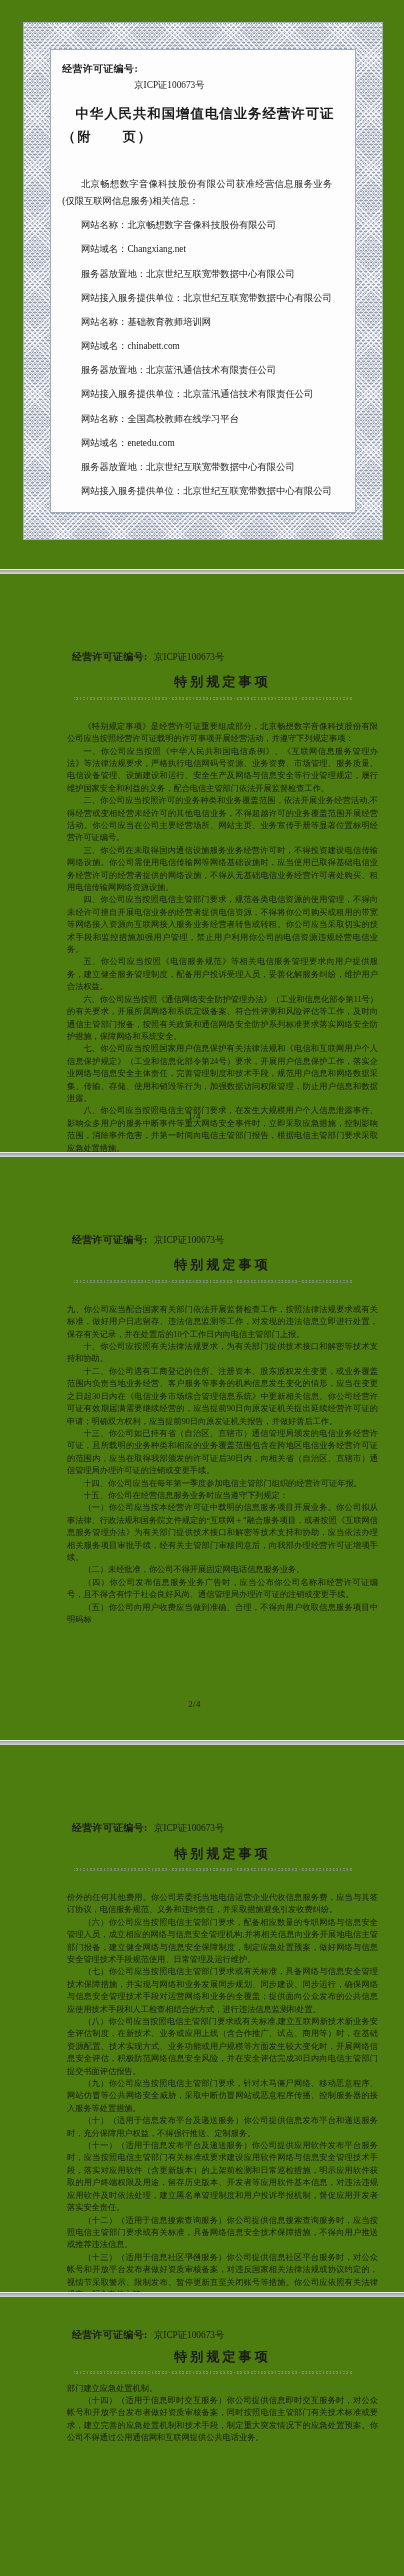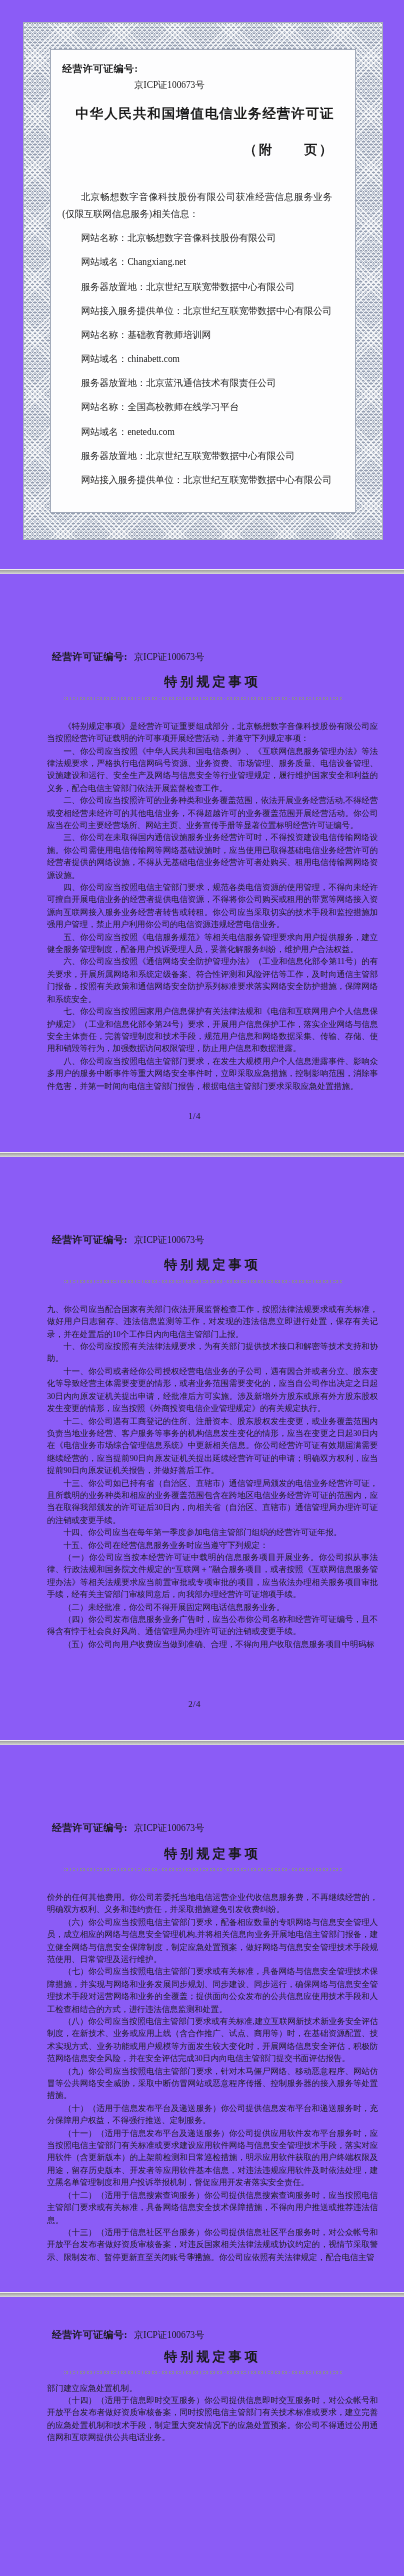--- a/index.html
+++ b/index.html
@@ -1,41 +1,41 @@
 <!DOCTYPE html>
 <html style="font-size:8.2px"><head>
 <meta charset="utf-8">
 <style>
   html,body{margin:0;padding:0;background:#ffffff;}
   body{width:405px;font-family:"Liberation Serif","DejaVu Serif",serif;color:#1b1b1b;}
   .canvas{width:405px;position:relative;background:#fff;}
-  .page{position:relative;background:#8b5cf6;overflow:hidden;box-sizing:border-box;}
+  .page{position:relative;background:#4d7c0f;overflow:hidden;box-sizing:border-box;}
   .page-divider{height:4.1px;background:linear-gradient(#9f9f9f,#d8d8d8);border-top:1px solid #ececec;}
 
   
   .page.cert{height:569px;}
   .cert-frame{position:absolute;left:23px;top:21.6px;width:360px;height:518px;
     background-color:#c3cad6;
     background-image:
       repeating-linear-gradient(45deg, rgba(255,255,255,.75) 0 1px, transparent 1px 3.6px),
       repeating-linear-gradient(-45deg, rgba(255,255,255,.75) 0 1px, transparent 1px 3.6px),
       repeating-linear-gradient(0deg, rgba(96,108,134,.45) 0 1px, transparent 1px 3.1px);
     border:1px solid #a9b0bf;box-sizing:border-box;}
   .cert-inner{position:absolute;inset:26px;background:#fdfdfe;border:0.5px solid #a3abba;
     padding:13.4px 20.6px 0 11.3px;box-sizing:border-box;}
   .cert-label{font-size:9.8px;font-weight:bold;letter-spacing:0.5px;}
   .cert-number{font-size:9.3px;margin:3.1px 0 0 72px;}
   .cert-title{font-size:13.4px;font-weight:bold;text-align:right;letter-spacing:1px;margin:13.4px 0 0;}
-  .cert-subtitle{font-size:13px;font-weight:bold;text-align:right;letter-spacing:2.1px;margin:18px 0 0;}
+  .cert-subtitle{font-size:13px;font-weight:bold;text-align:left;letter-spacing:2.1px;margin:5px 0 0;}
   .cert-intro{font-size:9.3px;line-height:16.5px;text-indent:2em;text-align:justify;margin:30px 2.1px 0 0;}
   .cert-entries{margin-top:0;}
   .cert-entries .entry{font-size:9.3px;line-height:16.5px;text-indent:2em;text-align:justify;margin:7.7px 2.1px 0 0;}
 
   
-  .prov{padding-top:77px;}
+  .prov{padding-top:77px;padding-left:20px;}
   .prov.p2{height:578px;}
   .prov.p3{height:583px;}
   .prov.p4{height:547px;}
   .prov.p5{height:581px;padding-top:32px;}
   .prov-head{margin-left:52px;}
   .prov-head .lbl{font-size:9.8px;font-weight:bold;letter-spacing:0.5px;}
   .prov-head .num{font-size:9.3px;margin-left:4.1px;}
   .prov-title{font-size:13px;font-weight:bold;text-align:center;letter-spacing:3.1px;margin:9.3px 27px 0 47px;}
   .p5 .prov-title{margin-top:5.2px;}
   .zigzag{height:3.6px;width:278px;margin:5.2px auto 0;opacity:.8;
@@ -62,20 +62,21 @@
         <div class="cert-subtitle">（附　　页）</div>
         <p class="cert-intro">北京畅想数字音像科技股份有限公司获准经营信息服务业务(仅限互联网信息服务)相关信息：</p>
         <div class="cert-entries">
             <p class="entry"><span>网站名称：</span><span>北京畅想数字音像科技股份有限公司</span></p>
             <p class="entry"><span>网站域名：</span><span>Changxiang.net</span></p>
             <p class="entry"><span>服务器放置地：</span><span>北京世纪互联宽带数据中心有限公司</span></p>
             <p class="entry"><span>网站接入服务提供单位：</span><span>北京世纪互联宽带数据中心有限公司</span></p>
             <p class="entry"><span>网站名称：</span><span>基础教育教师培训网</span></p>
             <p class="entry"><span>网站域名：</span><span>chinabett.com</span></p>
             <p class="entry"><span>服务器放置地：</span><span>北京蓝汛通信技术有限责任公司</span></p>
+            <p class="entry"><span>网站接入服务提供单位：</span><span>北京蓝汛通信技术有限责任公司</span></p>
             <p class="entry"><span>网站名称：</span><span>全国高校教师在线学习平台</span></p>
             <p class="entry"><span>网站域名：</span><span>enetedu.com</span></p>
             <p class="entry"><span>服务器放置地：</span><span>北京世纪互联宽带数据中心有限公司</span></p>
             <p class="entry"><span>网站接入服务提供单位：</span><span>北京世纪互联宽带数据中心有限公司</span></p>
           </div>
       </div>
     </div>
   </section>
 
   <div class="page-divider"></div>
@@ -106,44 +107,43 @@
   <section class="page prov p3">
     <div class="prov-head">
       <span class="lbl">经营许可证编号:</span>
       <span class="num">京ICP证100673号</span>
     </div>
     <div class="prov-title">特别规定事项</div>
     <div class="zigzag"></div>
     <div class="prov-body">
         <p class="para">九、你公司应当配合国家有关部门依法开展监督检查工作，按照法律法规要求或有关标准，做好用户日志留存、违法信息监测等工作，对发现的违法信息立即进行处置，保存有关记录，并在处置后的10个工作日内向电信主管部门上报。</p>
         <p class="para ind">十、你公司应按照有关法律法规要求，为有关部门提供技术接口和解密等技术支持和协助。</p>
-        <p class="para ind">十一、你公司或者经你公司授权经营电信业务的子公司，遇有因合并或者分立、股东变化等导致经营主体需要变更的情形，或者业务范围需要变化的，应当自公司作出决定之日起30日内向原发证机关提出申请，经批准后方可实施。涉及新增外方股东或原有外方股东股权发生变更的情形，应当按照《外商投资电信企业管理规定》的有关规定执行。</p>
         <p class="para ind">十二、你公司遇有工商登记的住所、注册资本、股东股权发生变更，或业务覆盖范围内负责当地业务经营、客户服务等事务的机构信息发生变化的情形，应当在变更之日起30日内在《电信业务市场综合管理信息系统》中更新相关信息。你公司经营许可证有效期届满需要继续经营的，应当提前90日向原发证机关提出延续经营许可证的申请；明确双方权利，应当提前90日向原发证机关报告，并做好善后工作。</p>
         <p class="para ind">十三、你公司如已持有省（自治区、直辖市）通信管理局颁发的电信业务经营许可证，且所载明的业务种类和相应的业务覆盖范围包含在跨地区电信业务经营许可证的范围内，应当在取得我部颁发的许可证后30日内，向相关省（自治区、直辖市）通信管理局办理许可证的注销或变更手续。</p>
         <p class="para ind">十四、你公司应当在每年第一季度参加电信主管部门组织的经营许可证年报。</p>
         <p class="para ind">十五、你公司在经营信息服务业务时应当遵守下列规定：</p>
-        <p class="para ind">（一）你公司应当按本经营许可证中载明的信息服务项目开展业务。你公司拟从事法律、行政法规和国务院文件规定的“互联网＋”融合服务项目，或者按照《互联网信息服务管理办法》等相关法规要求应当前置审批或专项审批的项目，应当依法办理相关服务项目审批手续，经有关主管部门审核同意后，向我部办理经营许可证增项手续。</p>
+        <p class="para ind">（一）你公司应当按本经营许可证中载明的信息服务项目开展业务。你公司拟从事法律、行政法规和国务院文件规定的“互联网＋”融合服务项目，或者按照《互联网信息服务管理办法》为有关部门提供技术接口和解密等技术支持和协助，应当依法办理相关服务项目审批手续，经有关主管部门审核同意后，向我部办理经营许可证增项手续。</p>
         <p class="para ind">（二）未经批准，你公司不得开展固定网电话信息服务业务。</p>
         <p class="para ind">（四）你公司发布信息服务业务广告时，应当公布你公司名称和经营许可证编号，且不得含有悖于社会良好风尚、通信管理局办理许可证的注销或变更手续。</p>
         <p class="para ind">（五）你公司向用户收费应当做到准确、合理，不得向用户收取信息服务项目中明码标</p>
       </div>
     <div class="prov-footer">2/4</div>
   </section>
 
   <div class="page-divider"></div>
 
   <section class="page prov p4">
     <div class="prov-head">
       <span class="lbl">经营许可证编号:</span>
       <span class="num">京ICP证100673号</span>
     </div>
     <div class="prov-title">特别规定事项</div>
     <div class="zigzag"></div>
     <div class="prov-body">
-        <p class="para">价外的任何其他费用。你公司若委托当地电信运营企业代收信息服务费，不再继续经营的，明确双方权利、义务和违约责任，并采取措施避免引发收费纠纷。</p>
+        <p class="para">价外的任何其他费用。你公司若委托当地电信运营企业代收信息服务费，应当与其签订协议，电信服务规范、义务和违约责任，并采取措施避免引发收费纠纷。</p>
         <p class="para ind">（六）你公司应当按照电信主管部门要求，配备相应数量的专职网络与信息安全管理人员，成立相应的网络与信息安全管理机构,并将相关信息向业务开展地电信主管部门报备，建立健全网络与信息安全保障制度，制定应急处置预案，做好网络与信息安全管理技术手段规范使用、日常管理及运行维护。</p>
         <p class="para ind">（七）你公司应当按照电信主管部门要求或有关标准，具备网络与信息安全管理技术保障措施，并实现与网络和业务发展同步规划、同步建设、同步运行，确保网络与信息安全管理技术手段对运营网络和业务的全覆盖；提供面向公众发布的公共信息应使用技术手段和人工检查相结合的方式，进行违法信息监测和处置。</p>
         <p class="para ind">（八）你公司应当按照电信主管部门要求或有关标准,建立互联网新技术新业务安全评估制度，在新技术、业务或应用上线（含合作推广、试点、商用等）时，在基础资源配置、技术实现方式、业务功能或用户规模等方面发生较大变化时，开展网络信息安全评估，积极防范网络信息安全风险，并在安全评估完成30日内向电信主管部门提交书面评估报告。</p>
         <p class="para ind">（九）你公司应当按照电信主管部门要求，针对木马僵尸网络、移动恶意程序、网站仿冒等公共网络安全威胁，采取中断仿冒网站或恶意程序传播、控制服务器的接入服务等处置措施。</p>
         <p class="para ind">（十）（适用于信息发布平台及递送服务）你公司提供信息发布平台和递送服务时，充分保障用户权益，不得强行推送、定制服务。</p>
         <p class="para ind">（十一）（适用于信息发布平台及递送服务）你公司提供应用软件发布平台服务时，应当按照电信主管部门有关标准或要求建设应用软件网络与信息安全管理技术手段，落实对应用软件（含更新版本）的上架前检测和日常巡检措施，明示应用软件获取的用户终端权限及用途，留存历史版本、开发者等应用软件基本信息，对违法违规应用软件及时依法处理，建立黑名单管理制度和用户投诉举报机制，督促应用开发者落实安全责任。</p>
         <p class="para ind">（十二）（适用于信息搜索查询服务）你公司提供信息搜索查询服务时，应当按照电信主管部门要求或有关标准，具备网络信息安全技术保障措施，不得向用户推送或推荐违法信息。</p>
         <p class="para ind">（十三）（适用于信息社区平台服务）你公司提供信息社区平台服务时，对公众帐号和开放平台发布者做好资质审核备案，对违反国家相关法律法规或协议约定的，视情节采取警示、限制发布、暂停更新直至关闭账号等措施。你公司应依照有关法律规定，配合电信主管</p>
       </div>
     <div class="prov-footer">3/4</div>

